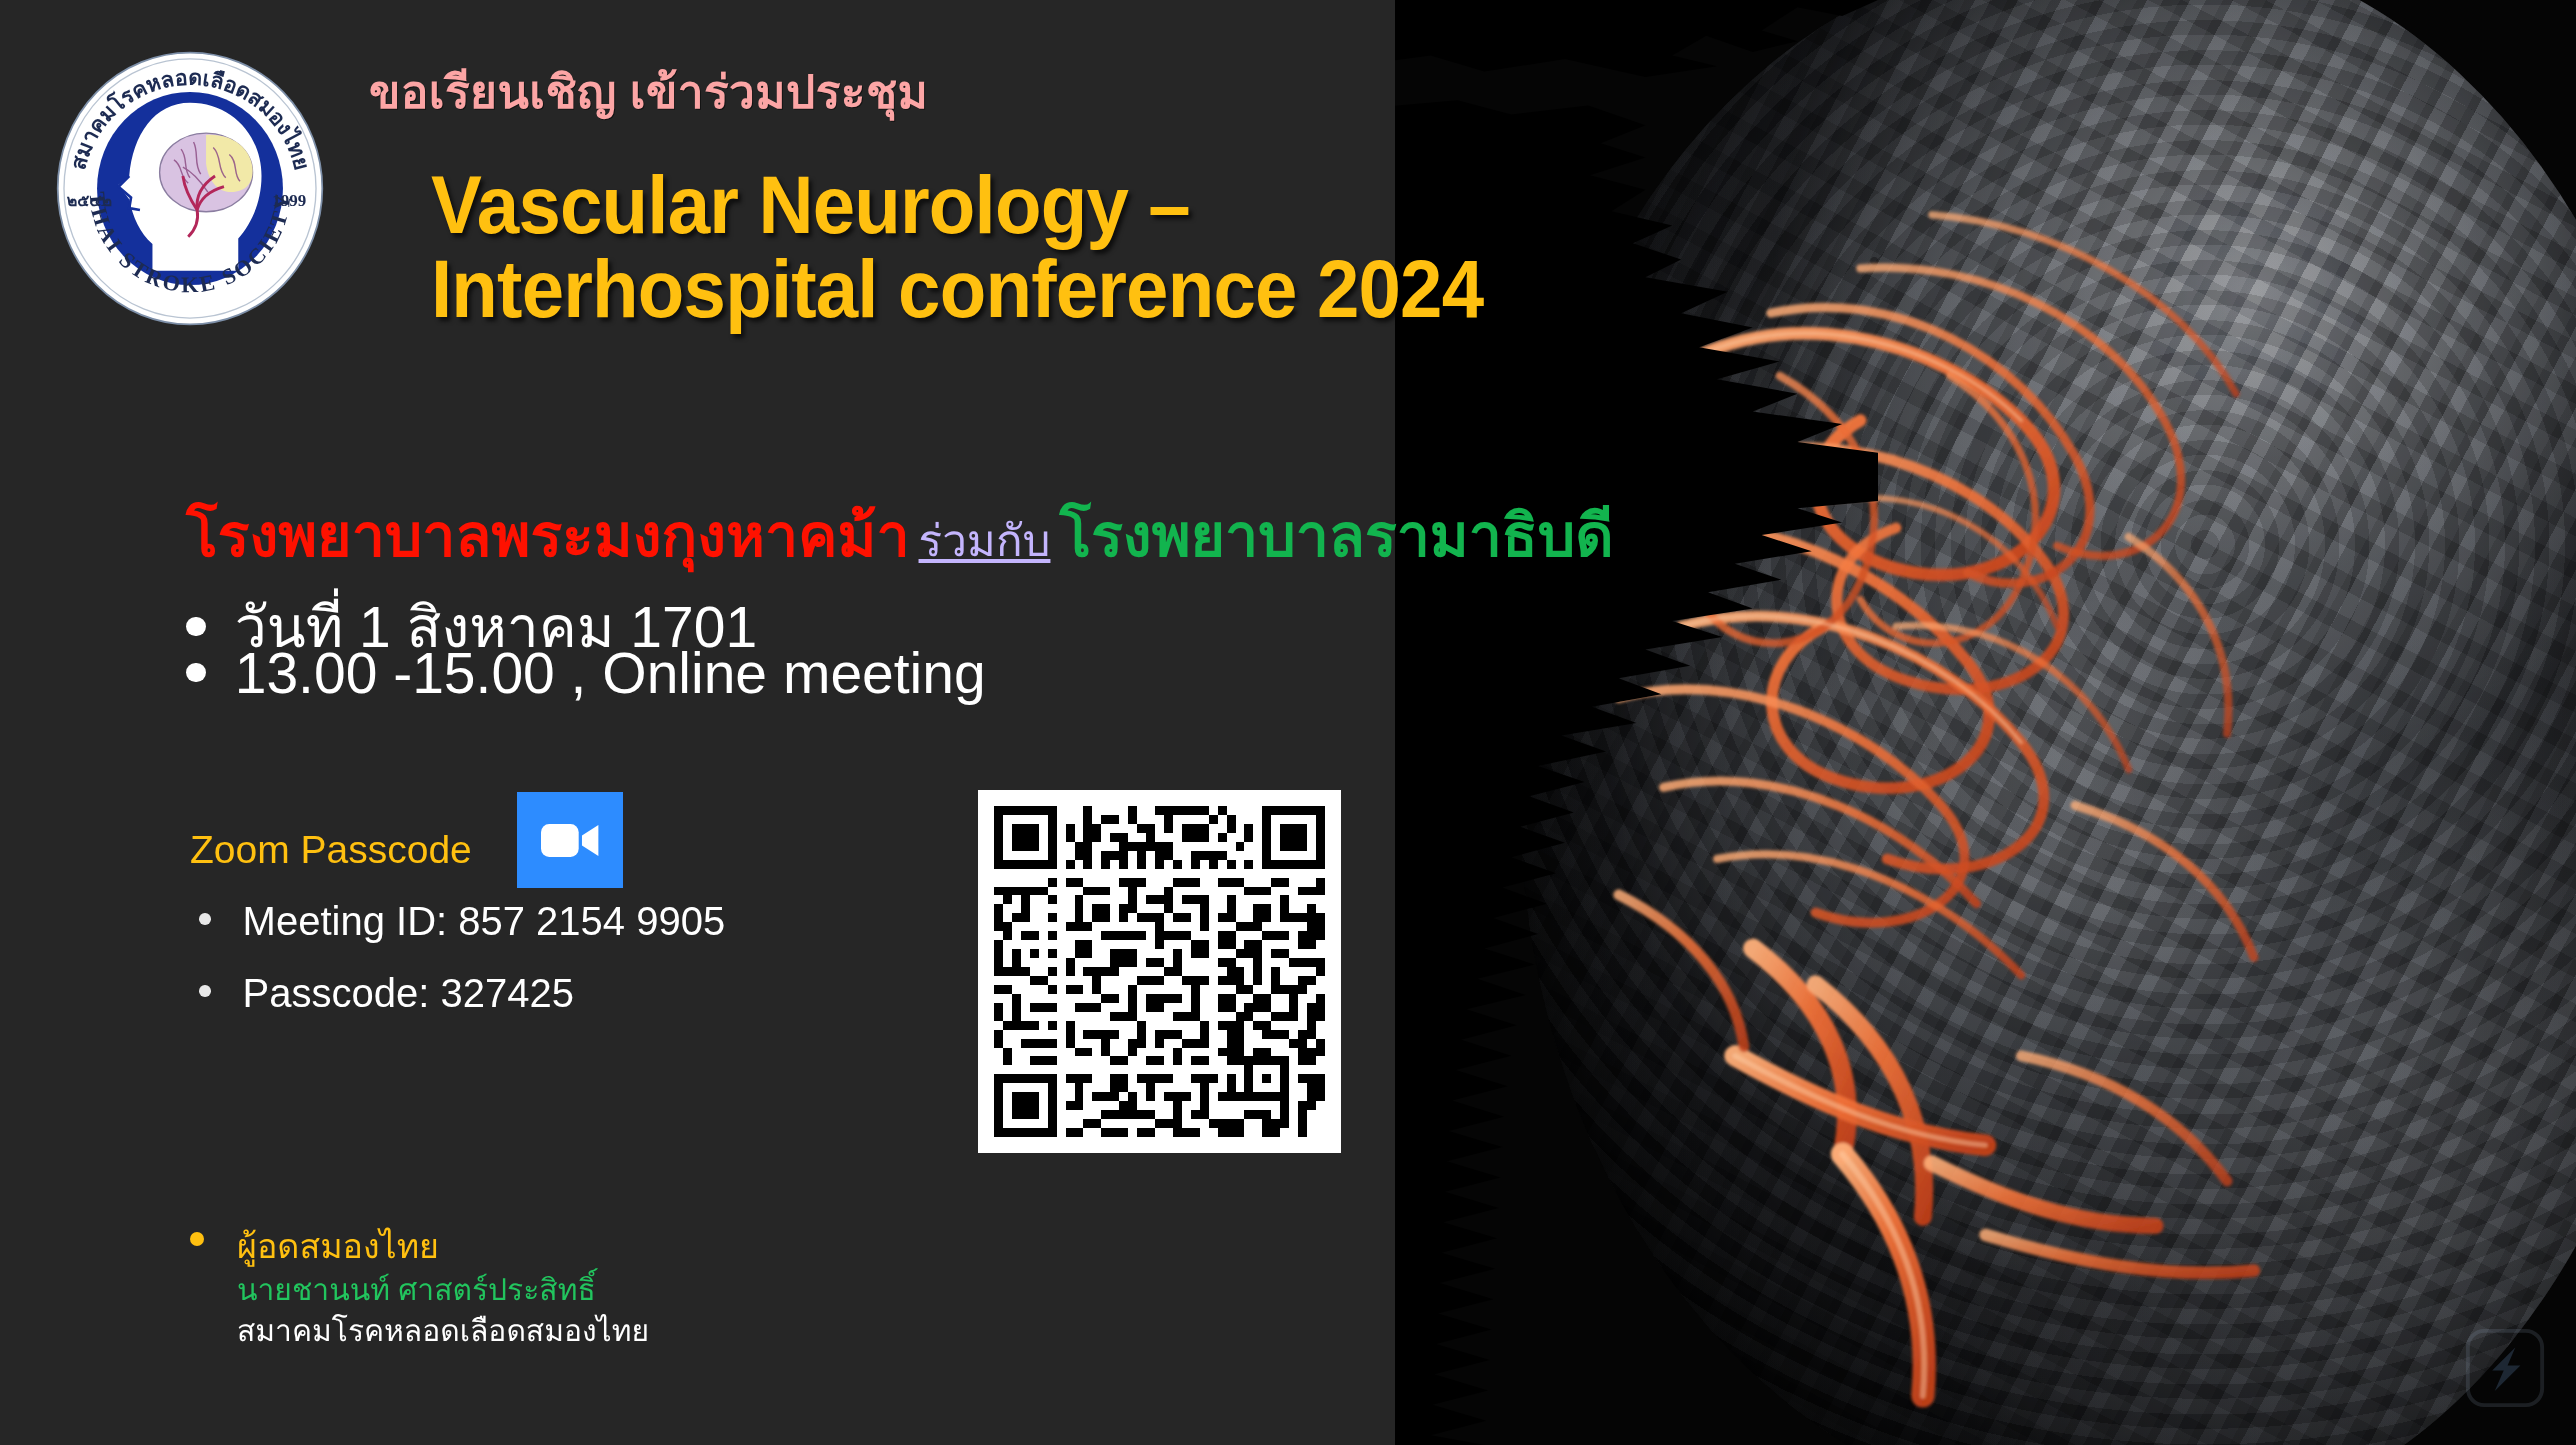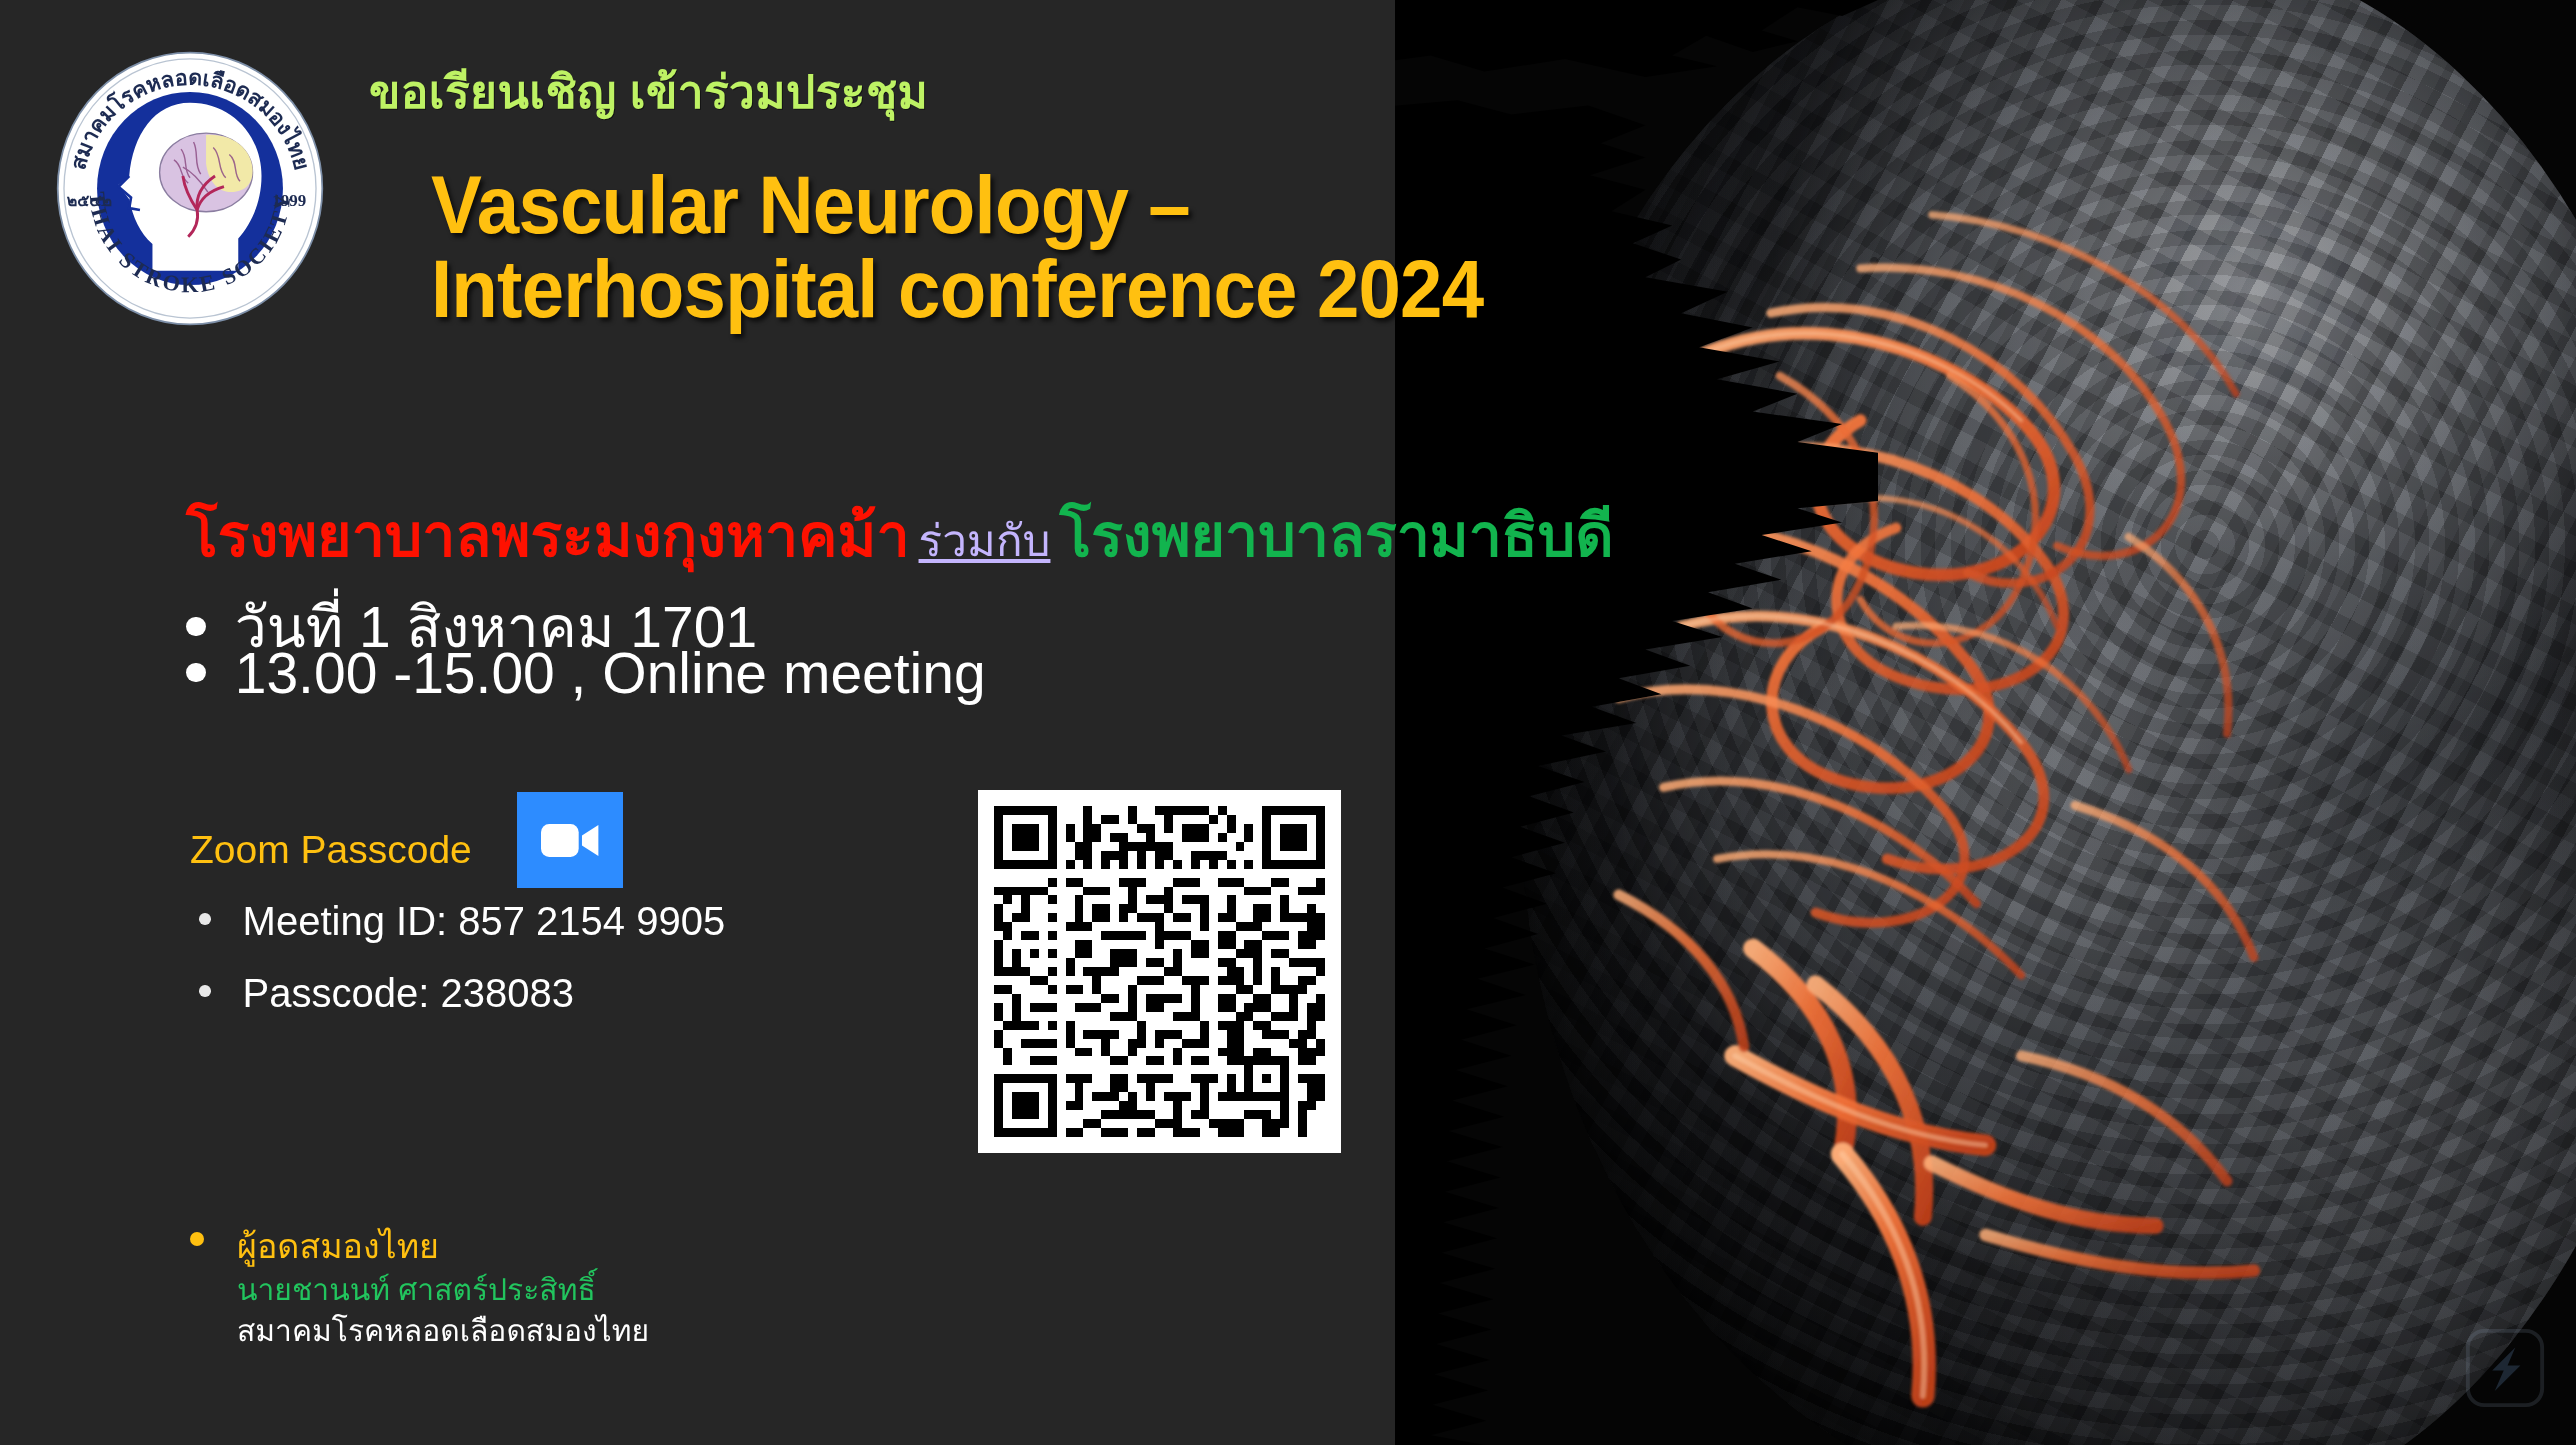--- a/index.html
+++ b/index.html
@@ -84,21 +84,21 @@
     position:absolute; left:47px; top:49px;
     width:286px; height:279px;
   }
   .logo svg{ width:100%; height:100%; display:block; }
 
   
   .invite{
     position:absolute; left:369px; top:55px;
     font-size:46px;
     font-weight:700;
-    color:#bef264;
+    color:#fca5a5;
     letter-spacing:0.4px;
     white-space:nowrap;
     text-shadow:0.9px 0.9px 0 rgba(0,0,0,.5);
   }
 
   
   .title{
     position:absolute; left:431px; top:163px;
     width:1575px;
     font-size:82px;
@@ -370,21 +370,21 @@
     <div class="zoomicon">
       <svg viewBox="0 0 36 24">
         <rect x="0" y="2" width="23" height="20" rx="5" fill="#FFFFFF"></rect>
         <path d="M25 9 L35 2.5 L35 21.5 L25 15 Z" fill="#FFFFFF"></path>
       </svg>
     </div>
     <div class="smallbul" id="zb1">
       <span class="dot"></span><span>Meeting ID: 857 2154 9905</span>
     </div>
     <div class="smallbul" id="zb2">
-      <span class="dot"></span><span>Passcode: 238083</span>
+      <span class="dot"></span><span>Passcode: 327425</span>
     </div>
 
     <div class="qr">
       <svg viewBox="0 0 37 37">
         <rect width="37" height="37" fill="#fff"></rect>
         <g fill="#000">
 
           <path d="M0 0h7v7H0z"></path>
             <path d="M1 1h5v5H1z" fill="#fff"></path>
             <path d="M2 2h3v3H2z"></path>

